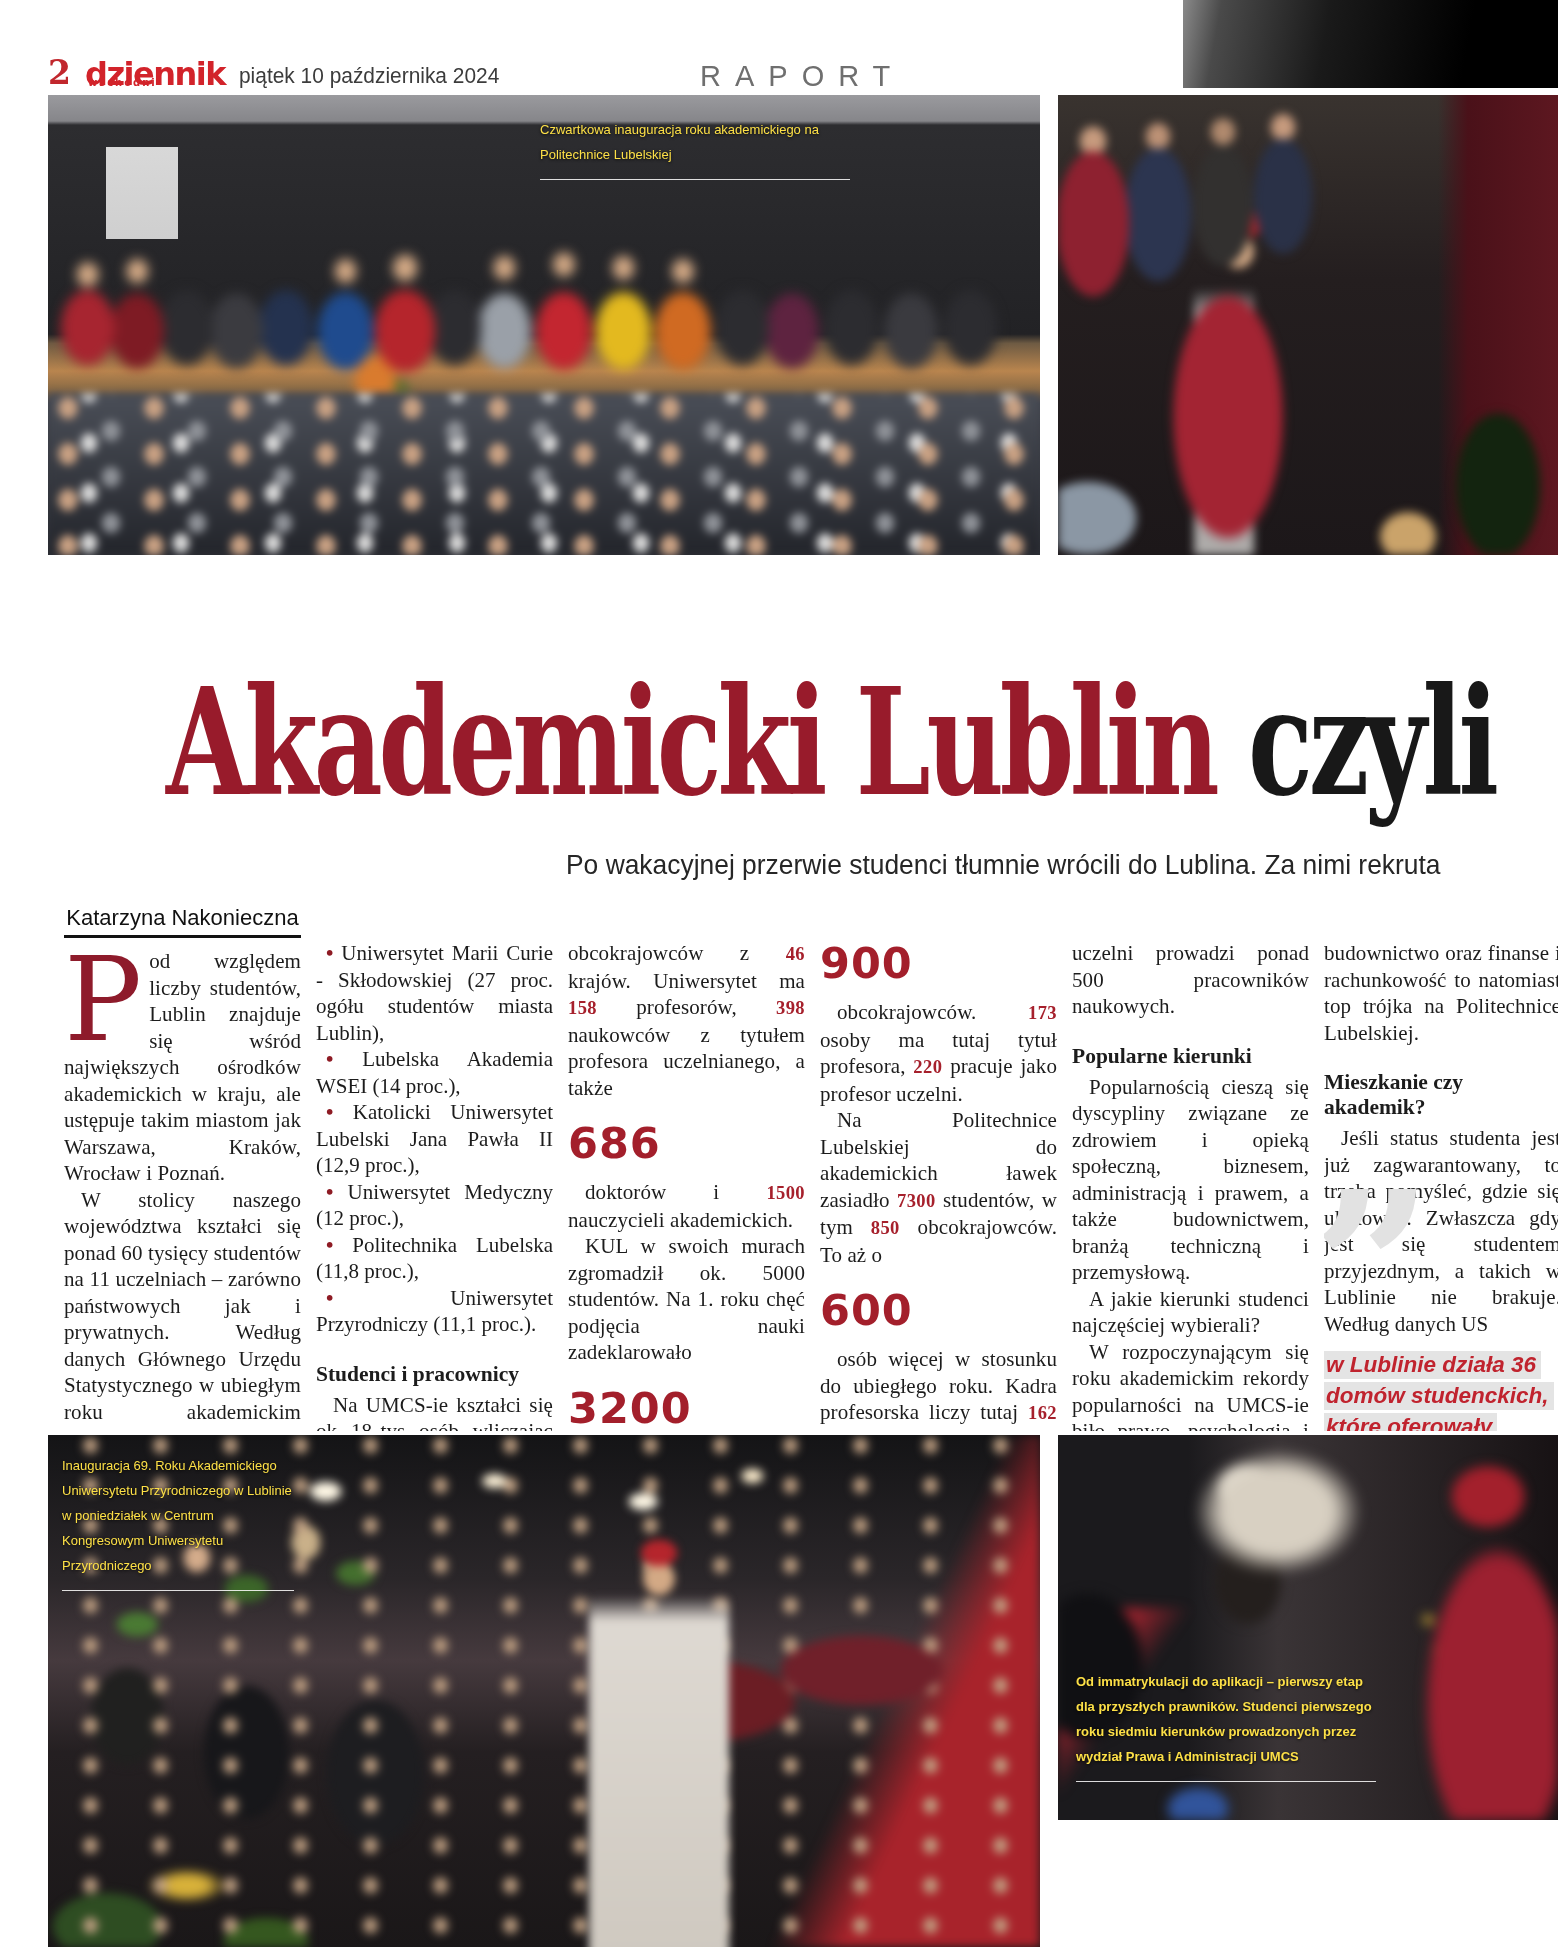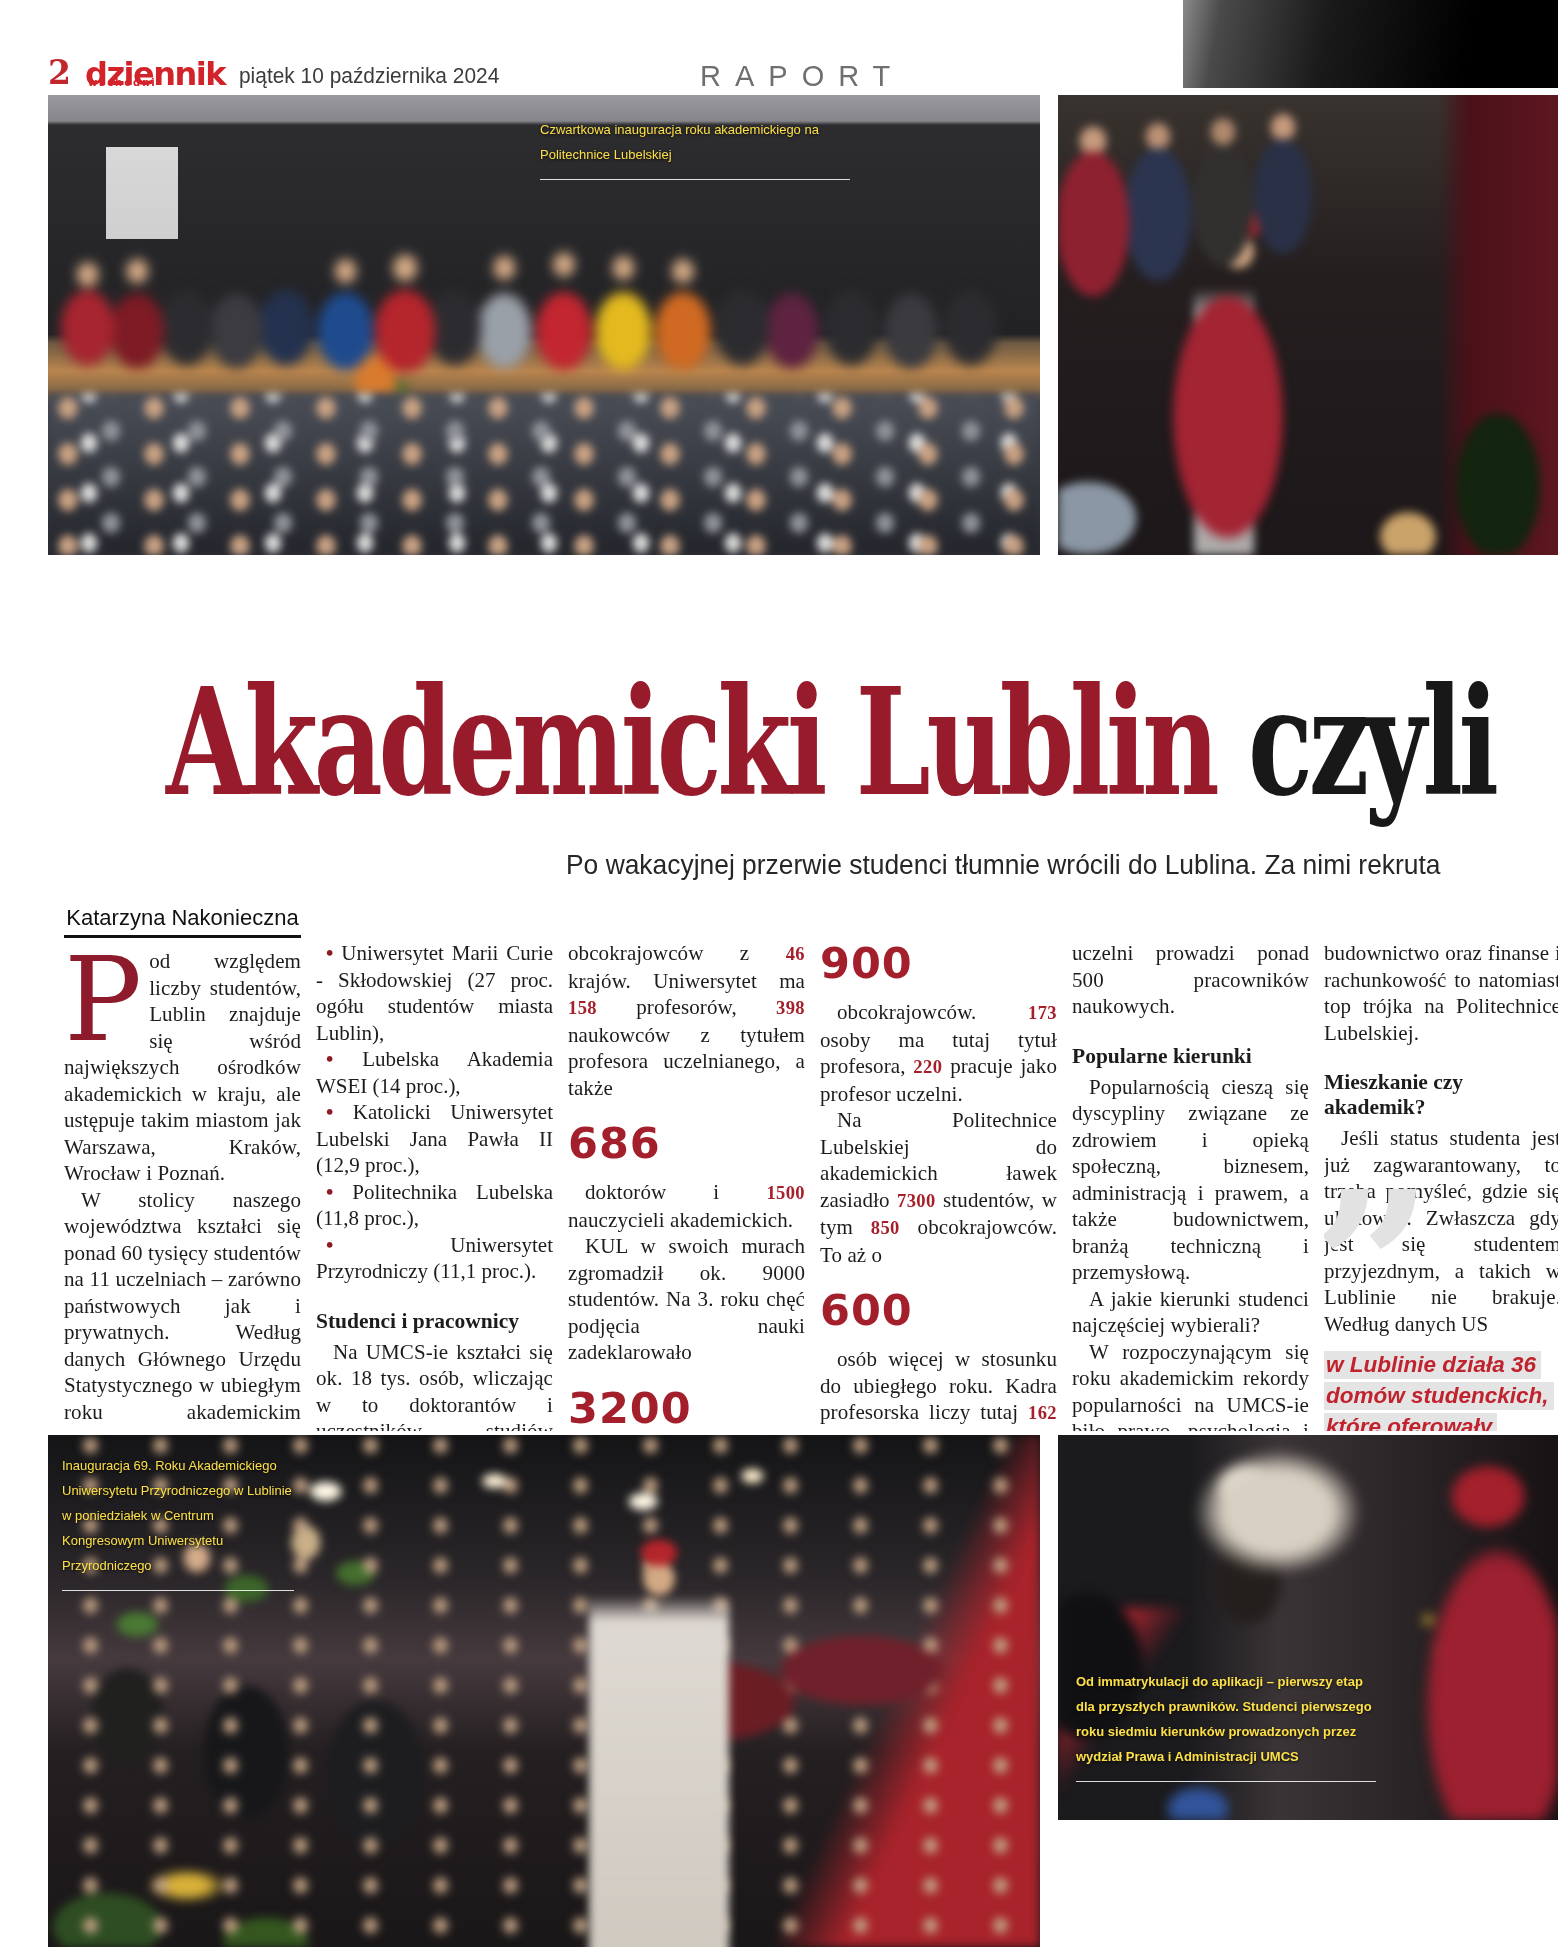--- a/index.html
+++ b/index.html
@@ -203,31 +203,32 @@
     <div class="col" style="left: 48px;">
       <h4 class="byline">Katarzyna Nakonieczna</h4>
       <p class="para"><span class="dc">P</span><span>od względem liczby studentów, Lublin znajduje się wśród największych ośrodków akademickich w kraju, ale ustępuje takim miastom jak Warszawa, Kraków, Wrocław i Poznań.</span></p>
       <p class="para ind"><span>W stolicy naszego województwa kształci się ponad 60 tysięcy studentów na 11 uczelniach – zarówno państwowych jak i prywatnych. Według danych Głównego Urzędu Statystycznego w ubiegłym roku akademickim wiodącymi ośrodkami akademickimi pod względem liczby studentów w mieście były:</span></p>
     </div>
     <div class="col pad" style="left: 300px;">
       <div>
         <p class="bullet"><span class="dot">• </span>Uniwersytet Marii Curie - Skłodowskiej (27 proc. ogółu studentów miasta Lublin),</p>
         <p class="bullet"><span class="dot">• </span>Lubelska Akademia WSEI (14 proc.),</p>
         <p class="bullet"><span class="dot">• </span>Katolicki Uniwersytet Lubelski Jana Pawła II (12,9 proc.),</p>
+        <p class="bullet"><span class="dot">• </span>Uniwersytet Medyczny (12 proc.),</p>
         <p class="bullet"><span class="dot">• </span>Politechnika Lubelska (11,8 proc.),</p>
         <p class="bullet"><span class="dot">• </span>Uniwersytet Przyrodniczy (11,1 proc.).</p>
       </div>
       <h3 class="subhead">Studenci i pracownicy</h3>
       <p class="para ind"><span>Na UMCS-ie kształci się ok. 18 tys. osób, wliczając w to doktorantów i uczestników studiów podyplomowych. Naukę w murach uczelni rozpoczyna ponad </span></p>
     </div>
     <div class="col pad" style="left: 552px;">
       <p class="para"><span>obcokrajowców z </span><span class="n">46</span><span> krajów. Uniwersytet ma </span><span class="n">158</span><span> profesorów, </span><span class="n">398</span><span> naukowców z tytułem profesora uczelnianego, a także</span></p>
       <div class="bignum">686</div>
       <p class="para ind"><span>doktorów i </span><span class="n">1500</span><span> nauczycieli akademickich.</span></p>
-      <p class="para ind"><span>KUL w swoich murach zgromadził ok. 9000 studentów. Na 3. roku chęć podjęcia nauki zadeklarowało</span></p>
+      <p class="para ind"><span>KUL w swoich murach zgromadził ok. 5000 studentów. Na 1. roku chęć podjęcia nauki zadeklarowało</span></p>
       <div class="bignum">3200</div>
     </div>
     <div class="col pad" style="left: 804px;">
       <div class="bignum first">900</div>
       <p class="para ind"><span>obcokrajowców. </span><span class="n">173</span><span> osoby ma tutaj tytuł profesora, </span><span class="n">220</span><span> pracuje jako profesor uczelni.</span></p>
       <p class="para ind"><span>Na Politechnice Lubelskiej do akademickich ławek zasiadło </span><span class="n">7300</span><span> studentów, w tym </span><span class="n">850</span><span> obcokrajowców. To aż o</span></p>
       <div class="bignum">600</div>
       <p class="para ind"><span>osób więcej w stosunku do ubiegłego roku. Kadra profesorska liczy tutaj </span><span class="n">162</span><span> osoby.</span></p>
     </div>
     <div class="col pad" style="left: 1056px;">

